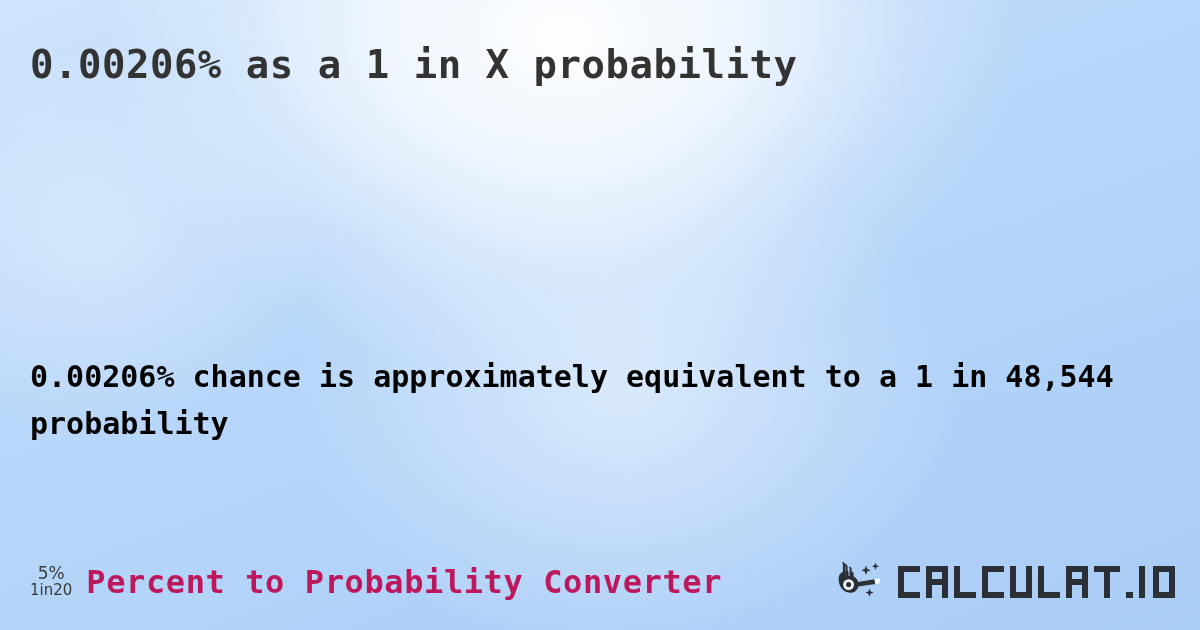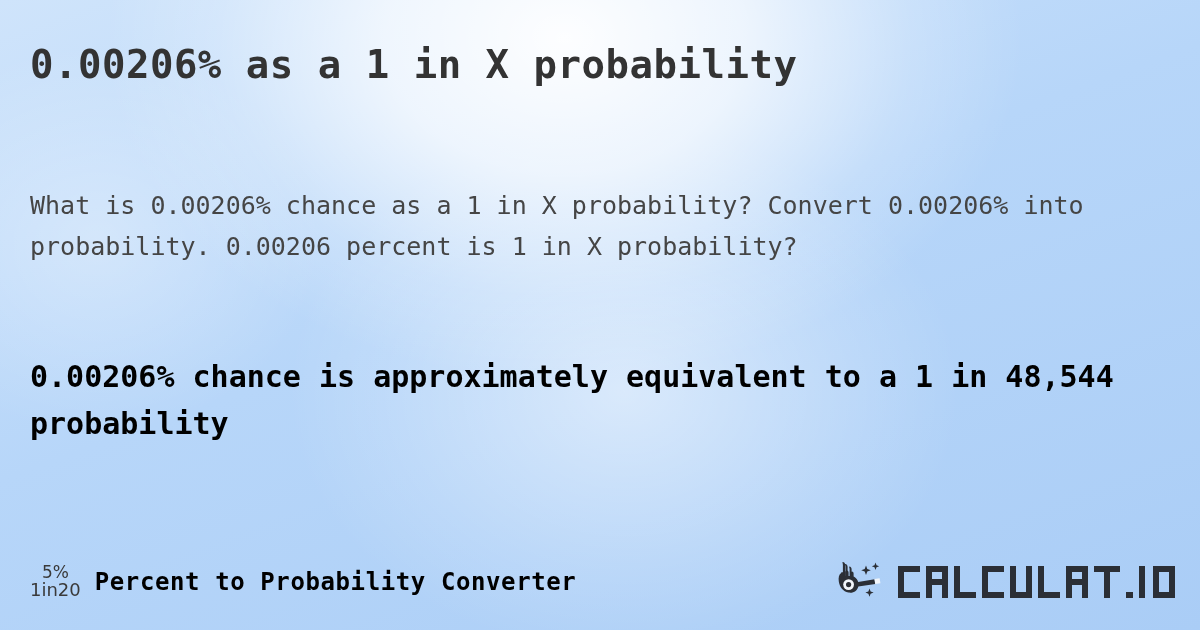--- a/index.html
+++ b/index.html
@@ -74,25 +74,25 @@
     display:flex; align-items:center; gap:14px;
   }
   #badge {
     display:flex; flex-direction:column;
     align-items:center; justify-content:center;
     line-height:1.05;
     color:#3a3a3a;
     font-family:"DejaVu Sans", sans-serif;
   }
   #badge .b-top { font-size:17px; }
-  #badge .b-bot { font-size:18px; }
+  #badge .b-bot { font-size:15px; }
   #footer-title {
-    font-size:24px;
+    font-size:32px;
     font-weight:bold;
-    color:#000000;
+    color:#be185d;
     letter-spacing:0.6px;
     font-family:"DejaVu Sans Mono", monospace;
   }
   #brand {
     position:absolute;
     right:18px; top:0;
     height:60px;
     display:flex; align-items:center; gap:4px;
   }
   #brand svg { display:block; }
@@ -268,21 +268,20 @@
       <polygon points="1150,630 1200,630 1200,525" fill="#a6ccf6"></polygon>
     </g>
   </svg>
 
   <div id="bg-wash"></div>
 
   <div id="content">
 
     <h1 class="h1">0.00206% as a 1 in X probability</h1>
 
-    <p class="intro">What is 0.00206% chance as a 1 in X probability? Convert 0.00206% into probability. 0.00206 percent is 1 in X probability?</p>
 
     <p class="result">0.00206% chance is approximately equivalent to a 1 in 48,544 probability</p>
 
   </div>
 
   <div id="footer">
 
     <div id="footer-left">
 
       <div id="badge">

